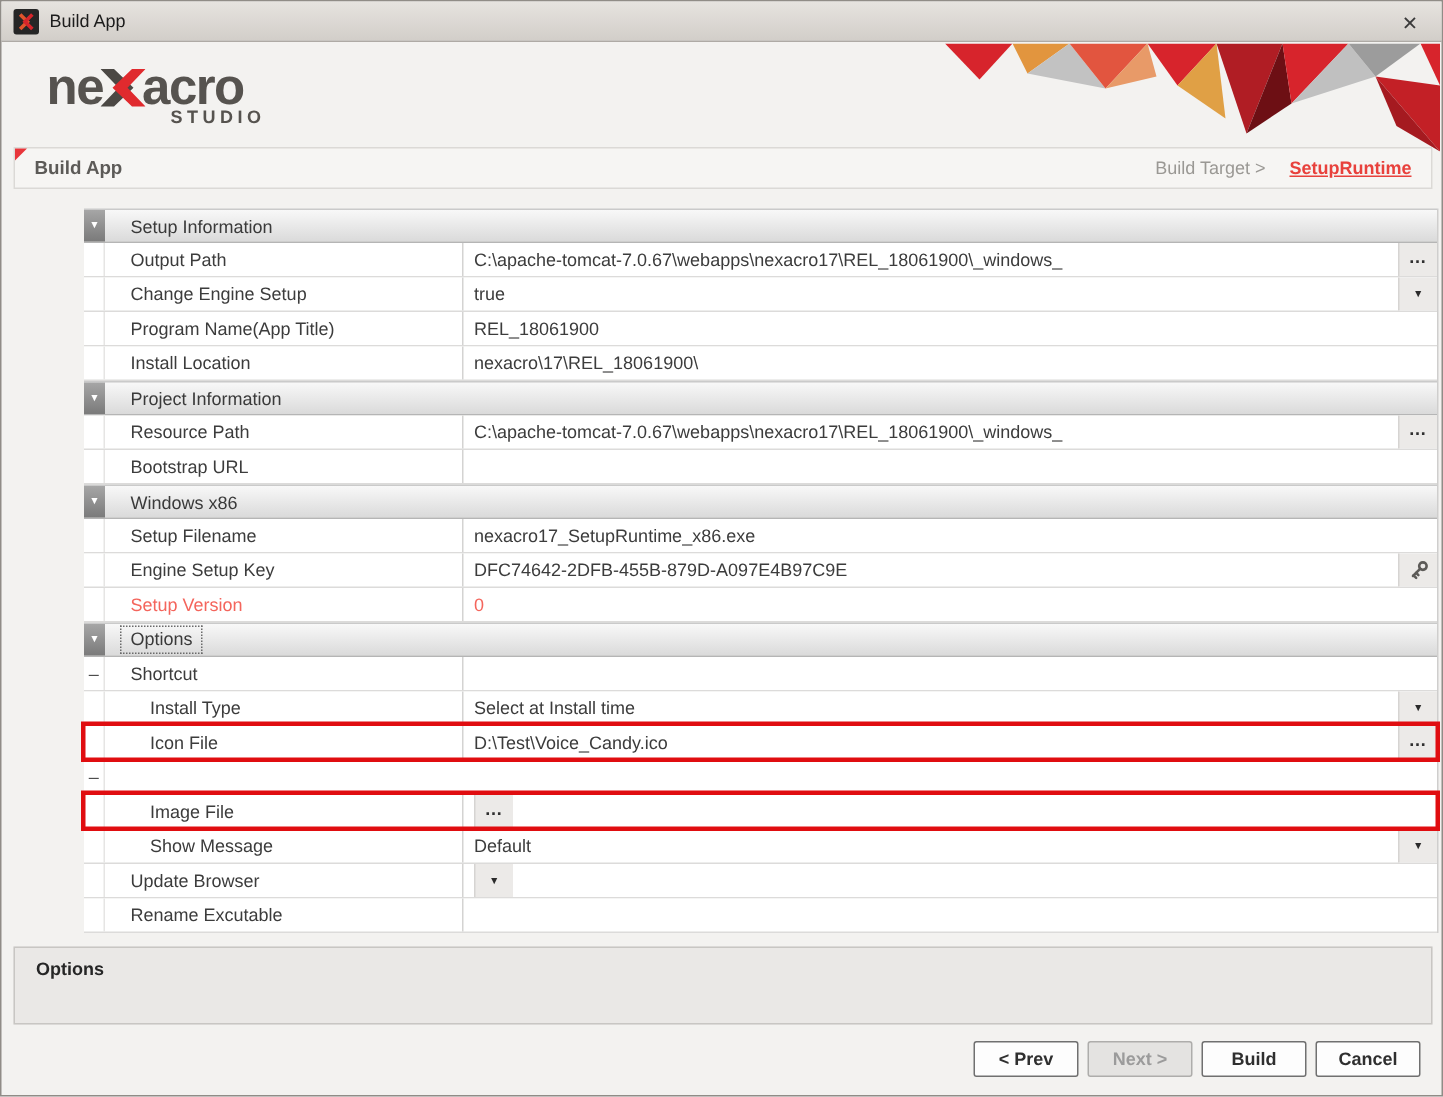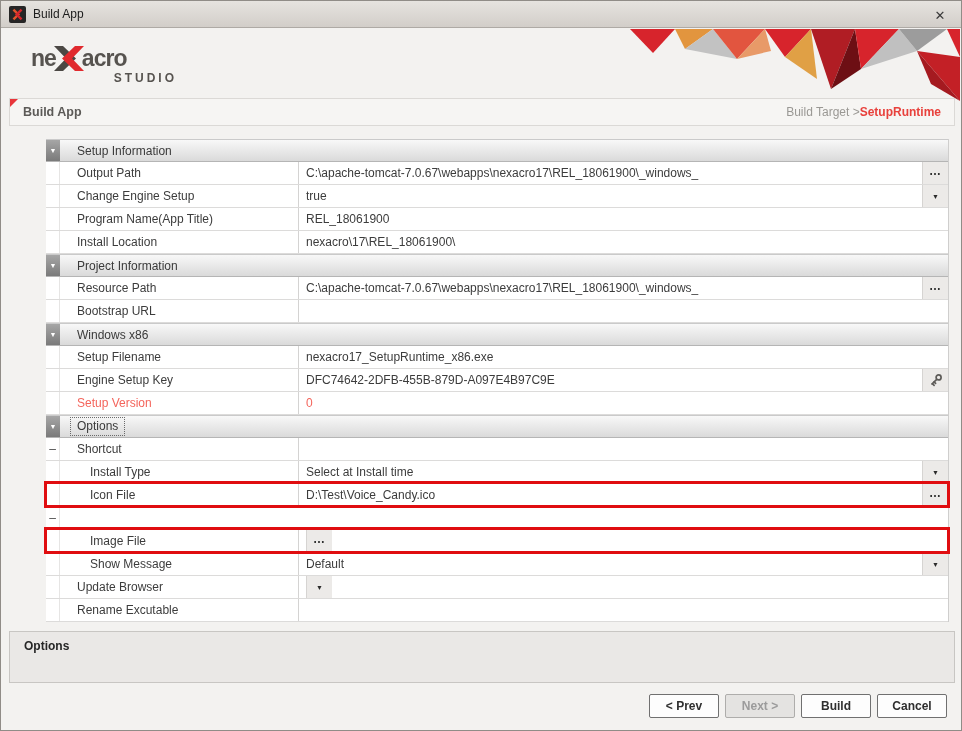--- a/index.html
+++ b/index.html
@@ -18,36 +18,36 @@
   .titlebar .title{margin-left:7px;color:#1c1c1c;font-size:12px;}
   .close-btn{position:absolute;right:12px;top:5px;width:18px;height:18px;display:flex;align-items:center;justify-content:center;
     color:#3a3a3a;font-size:13px;cursor:default;}
 
   
   .banner{position:absolute;top:28px;right:1px;width:345px;height:72px;pointer-events:none;}
 
   
   .logo{position:absolute;top:42px;left:30px;width:150px;}
   .logo-line{display:flex;align-items:center;}
-  .logo-word{font-weight:700;font-size:23px;letter-spacing:-1px;color:#56534f;line-height:30px;}
+  .logo-word{font-weight:700;font-size:34px;letter-spacing:-1px;color:#56534f;line-height:30px;}
   .logo-x{margin:0 -2px;}
   .logo-sub{font-weight:700;font-size:12px;letter-spacing:3px;color:#56534f;text-align:right;margin-top:-2px;padding-right:4px;}
 
   
   .header-bar{position:absolute;top:97px;left:8px;width:946px;height:28px;box-sizing:border-box;
     background:#f6f5f3;border:1px solid #dbd9d6;display:flex;align-items:center;justify-content:space-between;
     padding:0 13px;}
   .header-bar::before{content:"";position:absolute;top:0;left:0;width:0;height:0;
     border-left:8px solid #e8353a;border-bottom:8px solid transparent;}
   .header-title{font-weight:700;color:#5c5a57;font-size:12.5px;}
   .breadcrumb{color:#9a9894;font-size:12px;}
-  .breadcrumb .target{color:#e8413c;font-weight:700;margin-left:0;}
-
-  
-  .grid{position:absolute;top:138px;left:14px;width:934px;border-right:1px solid #cfcecd;box-sizing:border-box;padding-left:31px;}
+  .breadcrumb .target{color:#e8413c;font-weight:700;margin-left:16px;text-decoration:underline;}
+
+  
+  .grid{position:absolute;top:138px;left:24px;width:934px;border-right:1px solid #cfcecd;box-sizing:border-box;padding-left:31px;}
   .grow{display:flex;height:23px;box-sizing:border-box;border-bottom:1px solid #dcdbda;background:#ffffff;position:relative;}
   .grow.section{background:linear-gradient(#f8f8f8,#dadada);border-top:1px solid #cacaca;border-bottom:1px solid #b5b5b5;}
   .gutter{width:14px;flex:0 0 14px;display:flex;align-items:center;justify-content:center;border-right:1px solid #e6e5e4;box-sizing:border-box;}
   .section .gutter{border-right:none;background:linear-gradient(#a6a6a6,#7a7a7a);}
   .sq{display:flex;align-items:center;justify-content:center;width:100%;height:100%;}
   .arrow{color:#ffffff;font-size:7px;line-height:7px;}
   .minus{color:#4c4c4c;font-size:12px;line-height:10px;}
   .labelcell{flex:0 0 239px;width:239px;display:flex;align-items:center;padding-left:17px;box-sizing:border-box;
     border-right:1px solid #d4d3d2;white-space:nowrap;overflow:hidden;}
   .labelcell.ind{padding-left:30px;}

